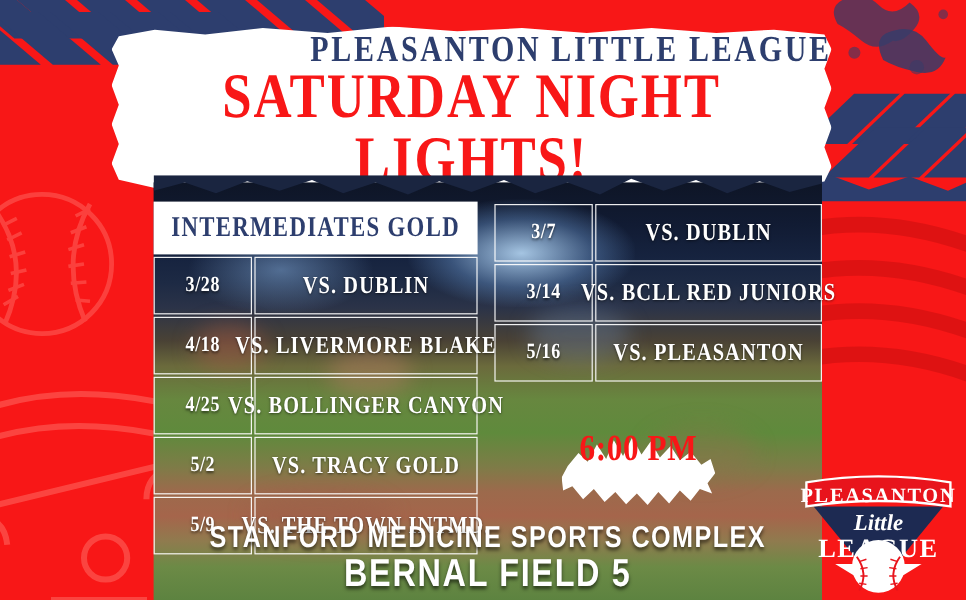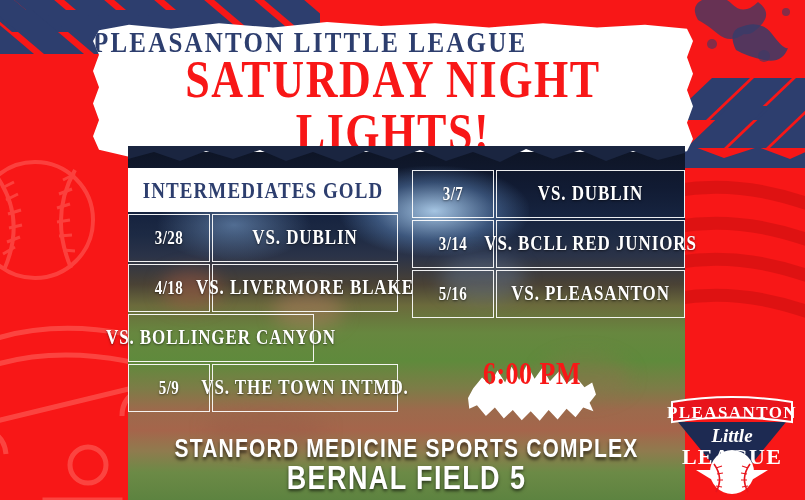--- a/index.html
+++ b/index.html
@@ -22,21 +22,21 @@
     position:absolute;left:93px;top:22px;width:600px;height:136px;
     background:#ffffff;
     clip-path:polygon(
       1% 6%, 6% 2%, 13% 5%, 21% 1%, 30% 4%, 39% 0%, 48% 3%, 57% 1%,
       66% 4%, 75% 1%, 84% 4%, 92% 2%, 99% 5%,
       100% 14%, 99% 26%, 100% 38%, 99% 50%, 100% 62%, 99% 74%, 100% 86%, 99% 95%,
       92% 99%, 84% 96%, 75% 100%, 66% 97%, 57% 100%, 48% 96%, 39% 100%,
       30% 97%, 21% 100%, 13% 96%, 6% 99%, 1% 94%,
       0% 84%, 1% 72%, 0% 60%, 1% 48%, 0% 36%, 1% 24%, 0% 14%
     );
-    display:flex;flex-direction:column;align-items:flex-start;justify-content:center;
+    display:flex;flex-direction:column;align-items:flex-end;justify-content:center;
   }
   .kicker{
     color:#2d3e6e;font-weight:bold;font-size:25px;letter-spacing:2.2px;
     font-family:"Liberation Serif", serif;
     text-align:center;line-height:1;margin-bottom:9px;
     transform:scaleY(1.22);transform-origin:center;
   }
   .main-title{
     color:#f81717;font-weight:bold;font-size:44px;letter-spacing:1.6px;
     font-family:"Liberation Serif", serif;
@@ -266,22 +266,33 @@
       </div>
       <div class="row">
         <div class="cell cell-date">
             <span>4/18</span>
           </div>
         <div class="cell cell-opp">
             <span>VS. LIVERMORE BLAKE</span>
           </div>
       </div>
       <div class="row">
+        <div class="cell cell-date">
+            <span>4/25</span>
+          </div>
         <div class="cell cell-opp">
             <span>VS. BOLLINGER CANYON</span>
+          </div>
+      </div>
+      <div class="row">
+        <div class="cell cell-date">
+            <span>5/2</span>
+          </div>
+        <div class="cell cell-opp">
+            <span>VS. TRACY GOLD</span>
           </div>
       </div>
       <div class="row">
         <div class="cell cell-date">
             <span>5/9</span>
           </div>
         <div class="cell cell-opp">
             <span>VS. THE TOWN INTMD.</span>
           </div>
       </div>

